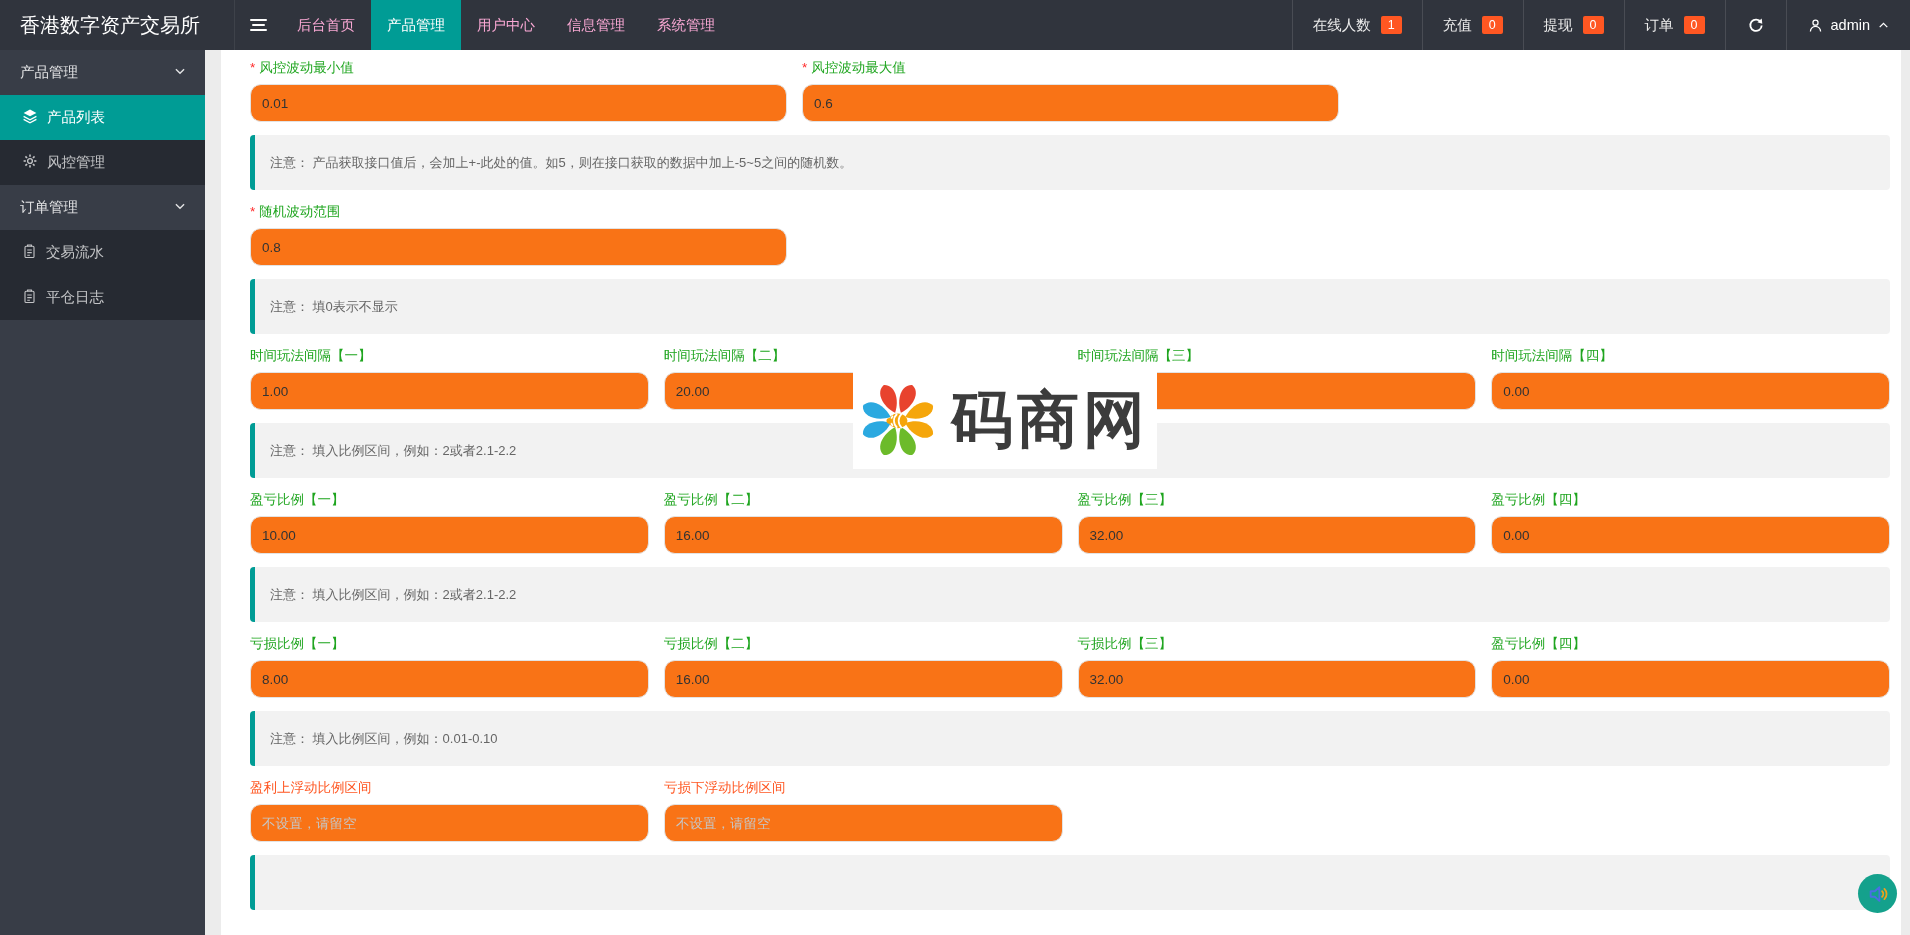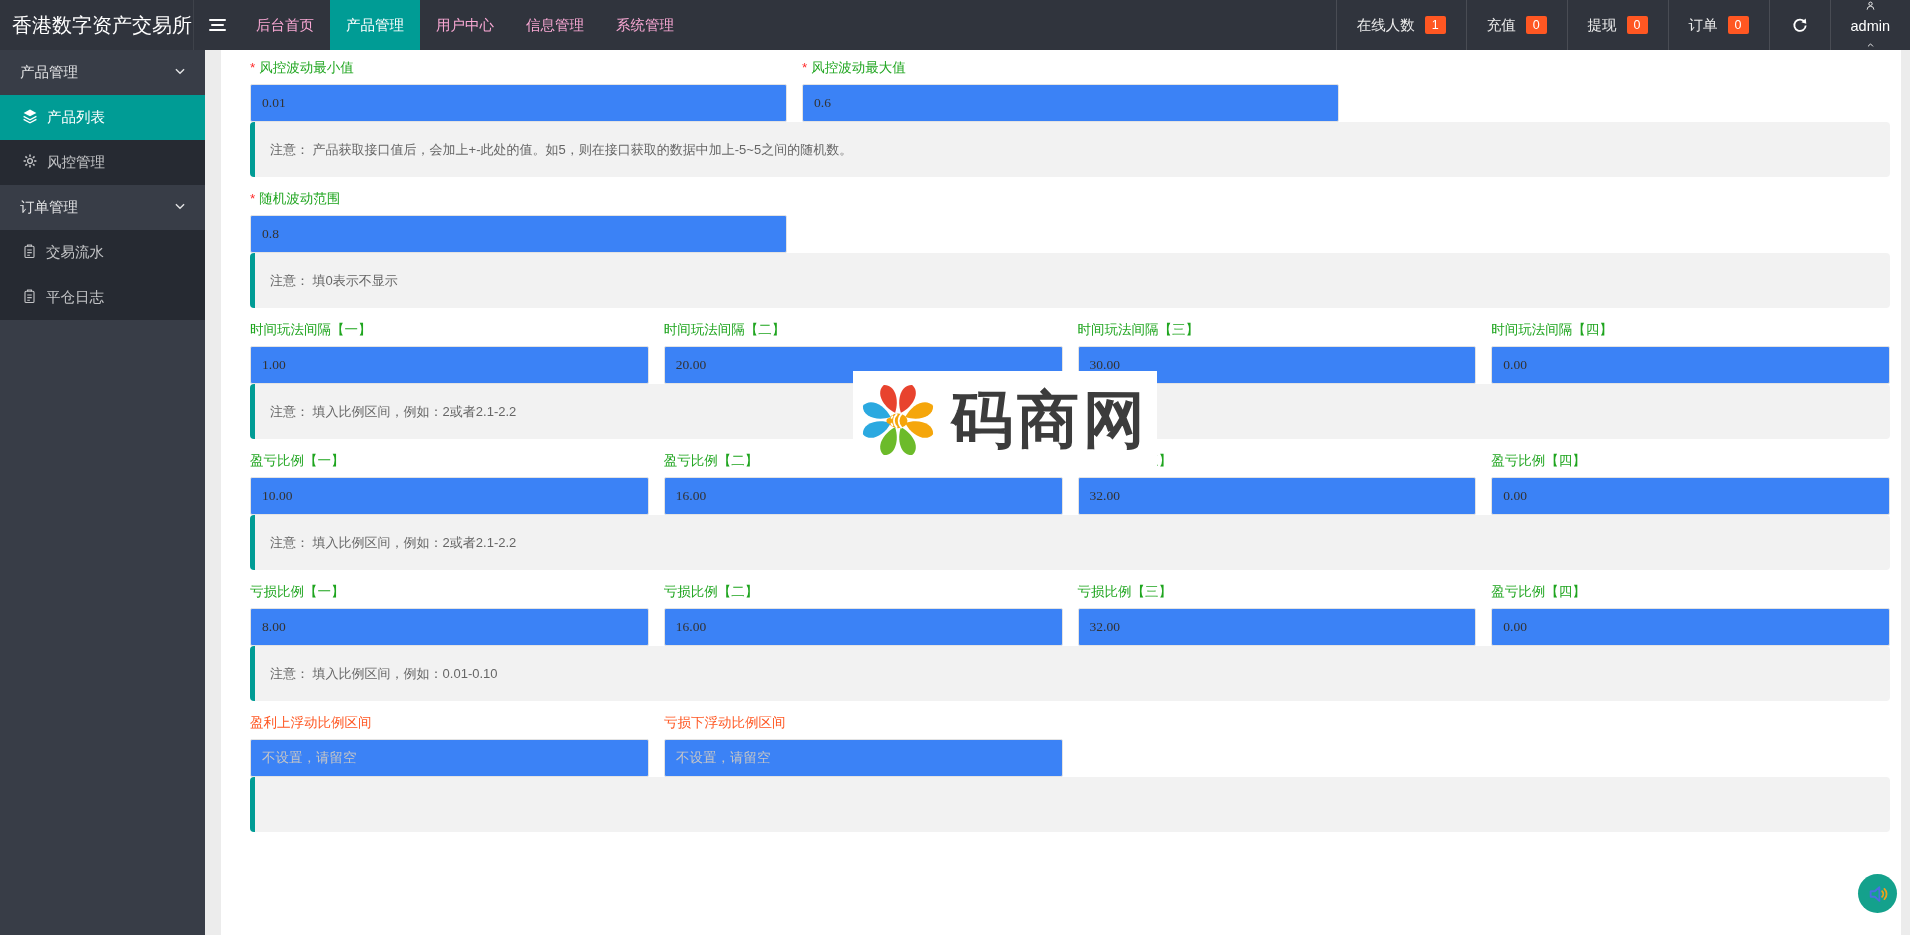--- a/index.html
+++ b/index.html
@@ -3,67 +3,67 @@
 <meta charset="utf-8">
 <style>
   * { margin:0; padding:0; box-sizing:border-box; }
   html,body { width:1910px; height:935px; overflow:hidden; background:#fff;
     font-family:"Liberation Sans","DejaVu Sans",sans-serif; }
   .stage { position:relative; width:1910px; height:935px; overflow:hidden; }
 
   
   .navbar { position:absolute; top:0; left:0; width:1910px; height:50px;
     background:#30343d; display:flex; align-items:stretch; z-index:100; }
-  .logo { width:194px; line-height:50px; color:#fff; font-size:20px; padding-left:12px;
+  .logo { width:235px; line-height:50px; color:#fff; font-size:20px; padding-left:20px;
     border-right:1px solid rgba(255,255,255,.07); white-space:nowrap; }
   .hamburger { width:46px; display:flex; flex-direction:column; justify-content:center;
     align-items:center; gap:3px; cursor:pointer; }
   .hamburger i { display:block; height:2px; background:#fff; border-radius:1px; }
   .hamburger i:nth-child(1){ width:17px; } .hamburger i:nth-child(2){ width:13px; align-self:center; }
   .hamburger i:nth-child(3){ width:17px; }
   .nav-menu { display:flex; }
   .nav-item { padding:0 16px; line-height:50px; color:#f9a8d4; font-size:14.5px; cursor:pointer; }
   .nav-item.active { background:var(--teal); color:#fff; }
   .nav-right { margin-left:auto; display:flex; align-items:stretch; }
   .stat { display:flex; align-items:center; padding:0 20px; color:#ececec; font-size:14.5px;
     border-left:1px solid rgba(255,255,255,.12); cursor:pointer; }
   .badge { background:var(--badge); color:#fff; font-size:12.5px; line-height:1;
     padding:3px 7px; border-radius:2px; margin-left:10px; }
   .nav-ico { display:flex; align-items:center; padding:0 21px;
     border-left:1px solid rgba(255,255,255,.12); cursor:pointer; }
   .user { display:flex; align-items:center; gap:7px; padding:0 20px; color:#fff;
-    font-size:14.5px; border-left:1px solid rgba(255,255,255,.12); cursor:pointer;flex-direction:column; }
+    font-size:14.5px; border-left:1px solid rgba(255,255,255,.12); cursor:pointer; }
 
   
   .sidebar { position:absolute; top:50px; left:0; width:205px; bottom:0; background:#383d47; }
   .side-header { height:45px; display:flex; align-items:center; padding:0 18px 0 20px;
     color:rgba(255,255,255,.85); font-size:14.5px; cursor:pointer; }
   .side-header .lbl { flex:1; }
   .side-item { height:45px; background:#262a32; display:flex; align-items:center; gap:9px;
     padding-left:22px; color:rgba(255,255,255,.72); font-size:14.5px; cursor:pointer; }
   .side-item.active { background:var(--teal); color:#fff; }
   .side-item svg { flex:0 0 auto; }
   .side-scroll { position:absolute; top:50px; left:205px; width:16px; bottom:0; background:#ececec; }
   .main-scroll { position:absolute; top:50px; left:1901px; width:9px; bottom:0; background:#ececec; }
 
   
   .main { position:absolute; top:50px; left:221px; right:10px; bottom:0; background:#fff;
     padding:8px 0 0 29px; overflow:hidden; }
   .content { width:1640px; }
   .notice { height:55px; line-height:55px; background:#f2f2f2; border-left:5px solid var(--teal);
     border-radius:4px; padding:0 15px; font-size:13px; color:#666; margin-bottom:12px;
     white-space:nowrap; overflow:hidden; }
-  .row { display:flex; gap:15px; margin-bottom:0; }
+  .row { display:flex; gap:15px; margin-bottom:13px; }
   .field.third { width:537px; } .field.quarter { width:399px; }
   .field-label { height:20px; line-height:20px; font-size:13.5px; margin-bottom:6px; }
   .field-label.green { color:var(--green); } .field-label.red { color:var(--red); }
   .req { color:#ff2b2b; margin-right:4px; }
-  .field input { width:100%; height:38px; border:1px solid #e3e3e3; border-radius:2px;
-    padding:0 11px; font-size:13.5px; color:#333; outline:none; background:#3b82f6;
-    font-family:Liberation Serif, serif; }
+  .field input { width:100%; height:38px; border:1px solid #e3e3e3; border-radius:11px;
+    padding:0 11px; font-size:13.5px; color:#333; outline:none; background:#f97316;
+    font-family:Liberation Sans, sans-serif; }
   .field input::placeholder { color:#c6c6c6; }
 
   
   .watermark { position:absolute; left:853px; top:371px; z-index:60; display:flex;
     align-items:center; background:#fff; padding:3px 8px 3px 2px; pointer-events:none; }
   .wm-text { font-size:62px; font-weight:900; color:#3c3c3c; letter-spacing:4px;
     line-height:88px; margin-left:10px; white-space:nowrap; }
 
   
   .fab { position:absolute; left:1858px; top:874px; width:39px; height:39px; border-radius:50%;

